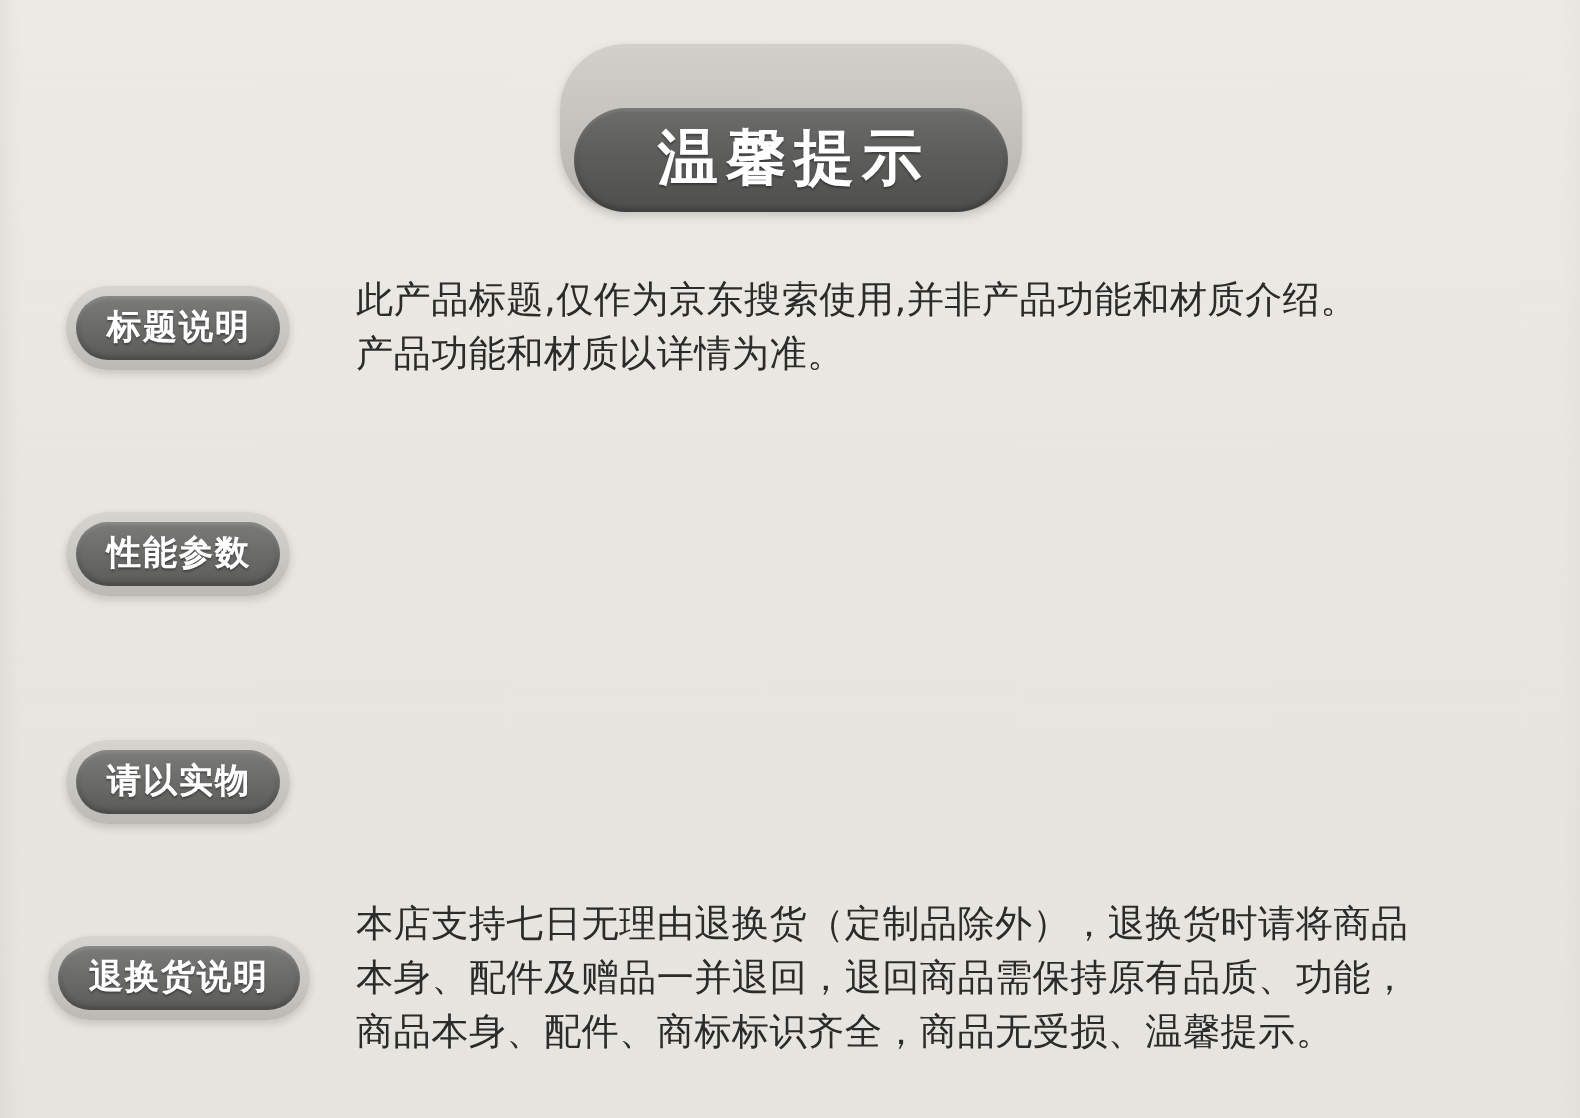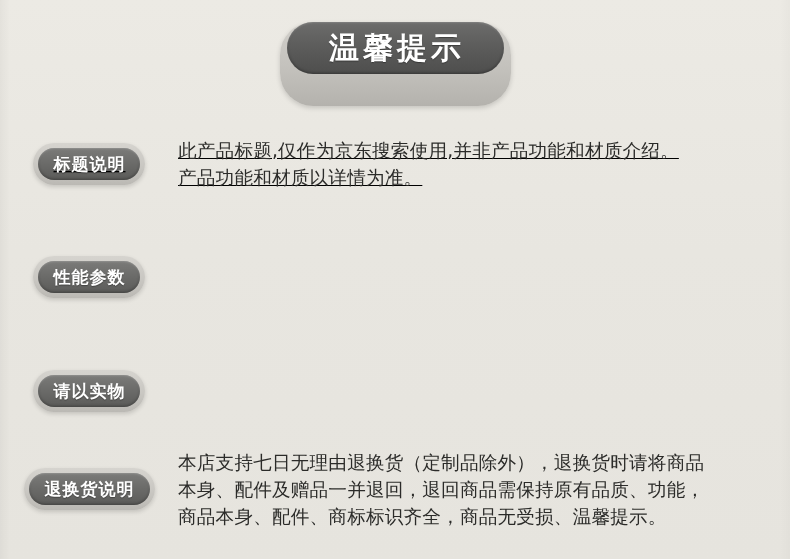--- a/index.html
+++ b/index.html
@@ -41,21 +41,21 @@
     justify-content: center;
   }
   .title-pill-outer {
     position: relative;
     width: 231px;
     height: 84px;
     border-radius: 33px;
     background: linear-gradient(180deg, #d2d0cb 0%, #c3c1bc 55%, #b4b2ad 100%);
     box-shadow: 0 2px 5px rgba(0,0,0,0.16);
     display: flex;
-    align-items: flex-start;
+    align-items: flex-end;
     justify-content: center;
   }
   .title-pill-inner {
     width: 217px;
     height: 52px;
     border-radius: 26px;
     background: linear-gradient(180deg, #6c6c6b 0%, #5c5c5b 48%, #4e4e4d 100%);
     box-shadow: inset 0 1px 2px rgba(255,255,255,0.20),
                 inset 0 -1px 3px rgba(0,0,0,0.35);
     display: flex;
@@ -134,21 +134,21 @@
   .body-text {
     color: #2b2b29;
     font-size: 18.6px;
     line-height: 27px;
     letter-spacing: 0.2px;
     white-space: pre-line;
     font-family: "DejaVu Sans", "Liberation Sans", sans-serif;
   }
 
   
-  #row-title  { top: 127px; height: 74px; text-decoration: underline; }
+  #row-title  { top: 127px; height: 74px; }
   #row-data   { top: 215px; height: 124px; }
   #row-invoice{ top: 355px; height: 72px; }
   #row-return { top: 437px; height: 104px; }
 </style>
 </head>
 <body>
 
 <div class="paper"></div>
 
 <div class="banner">

